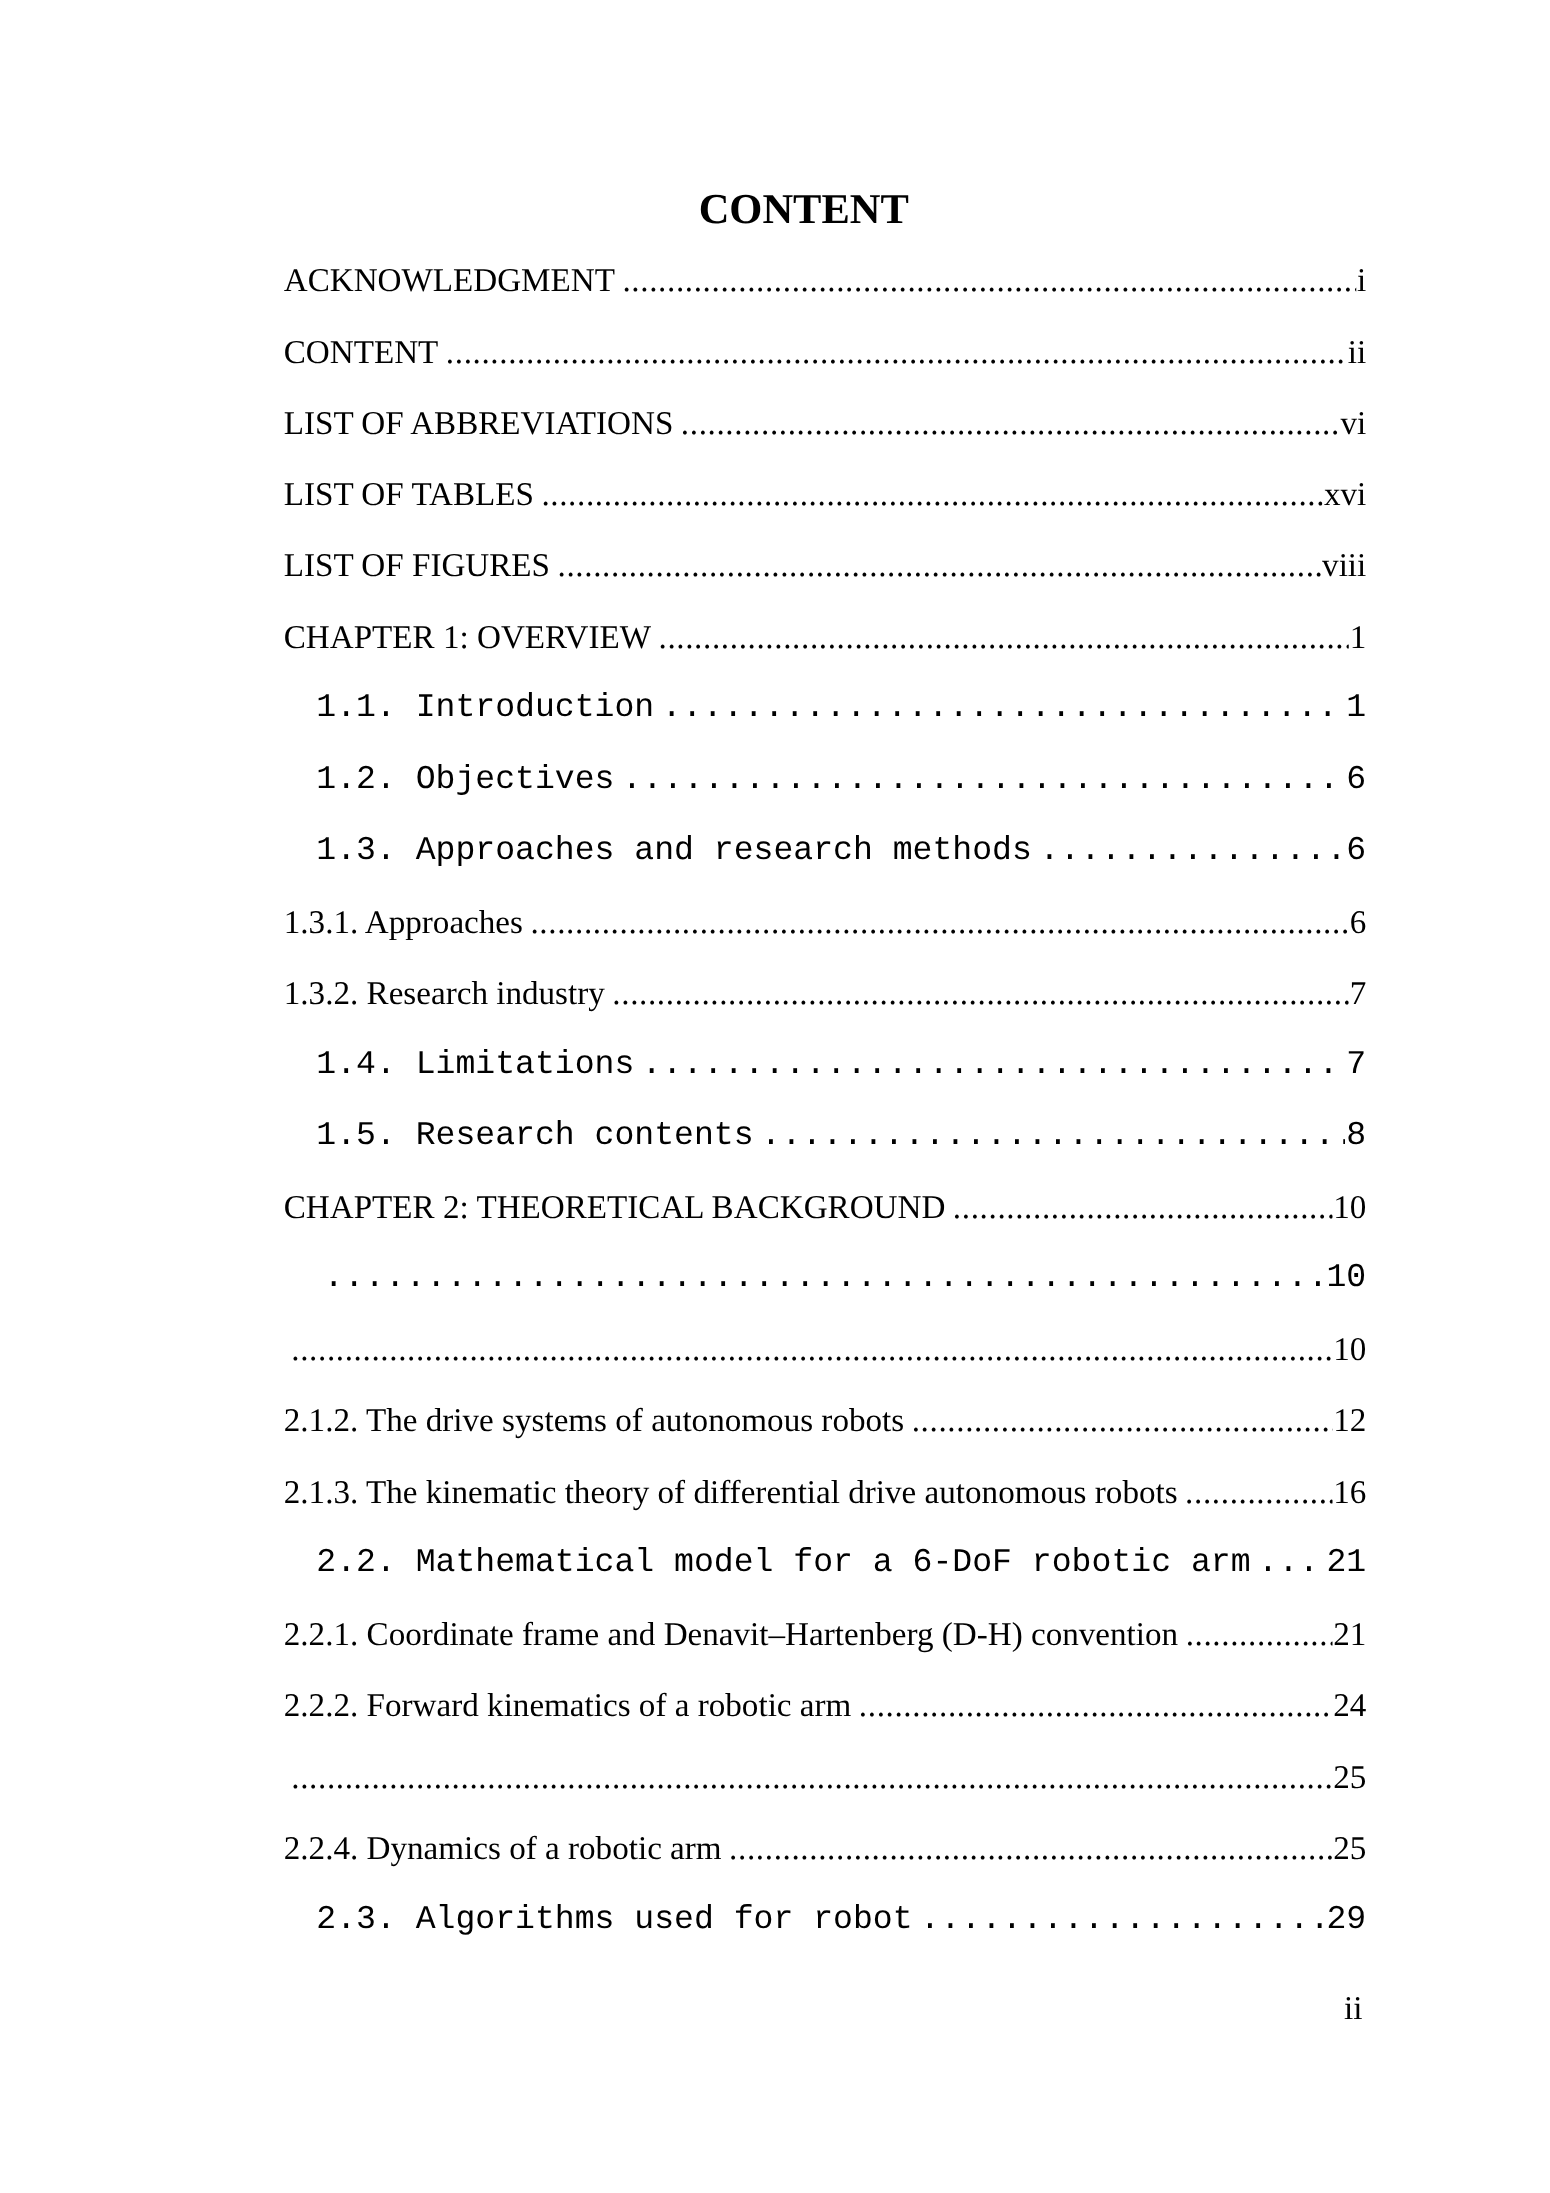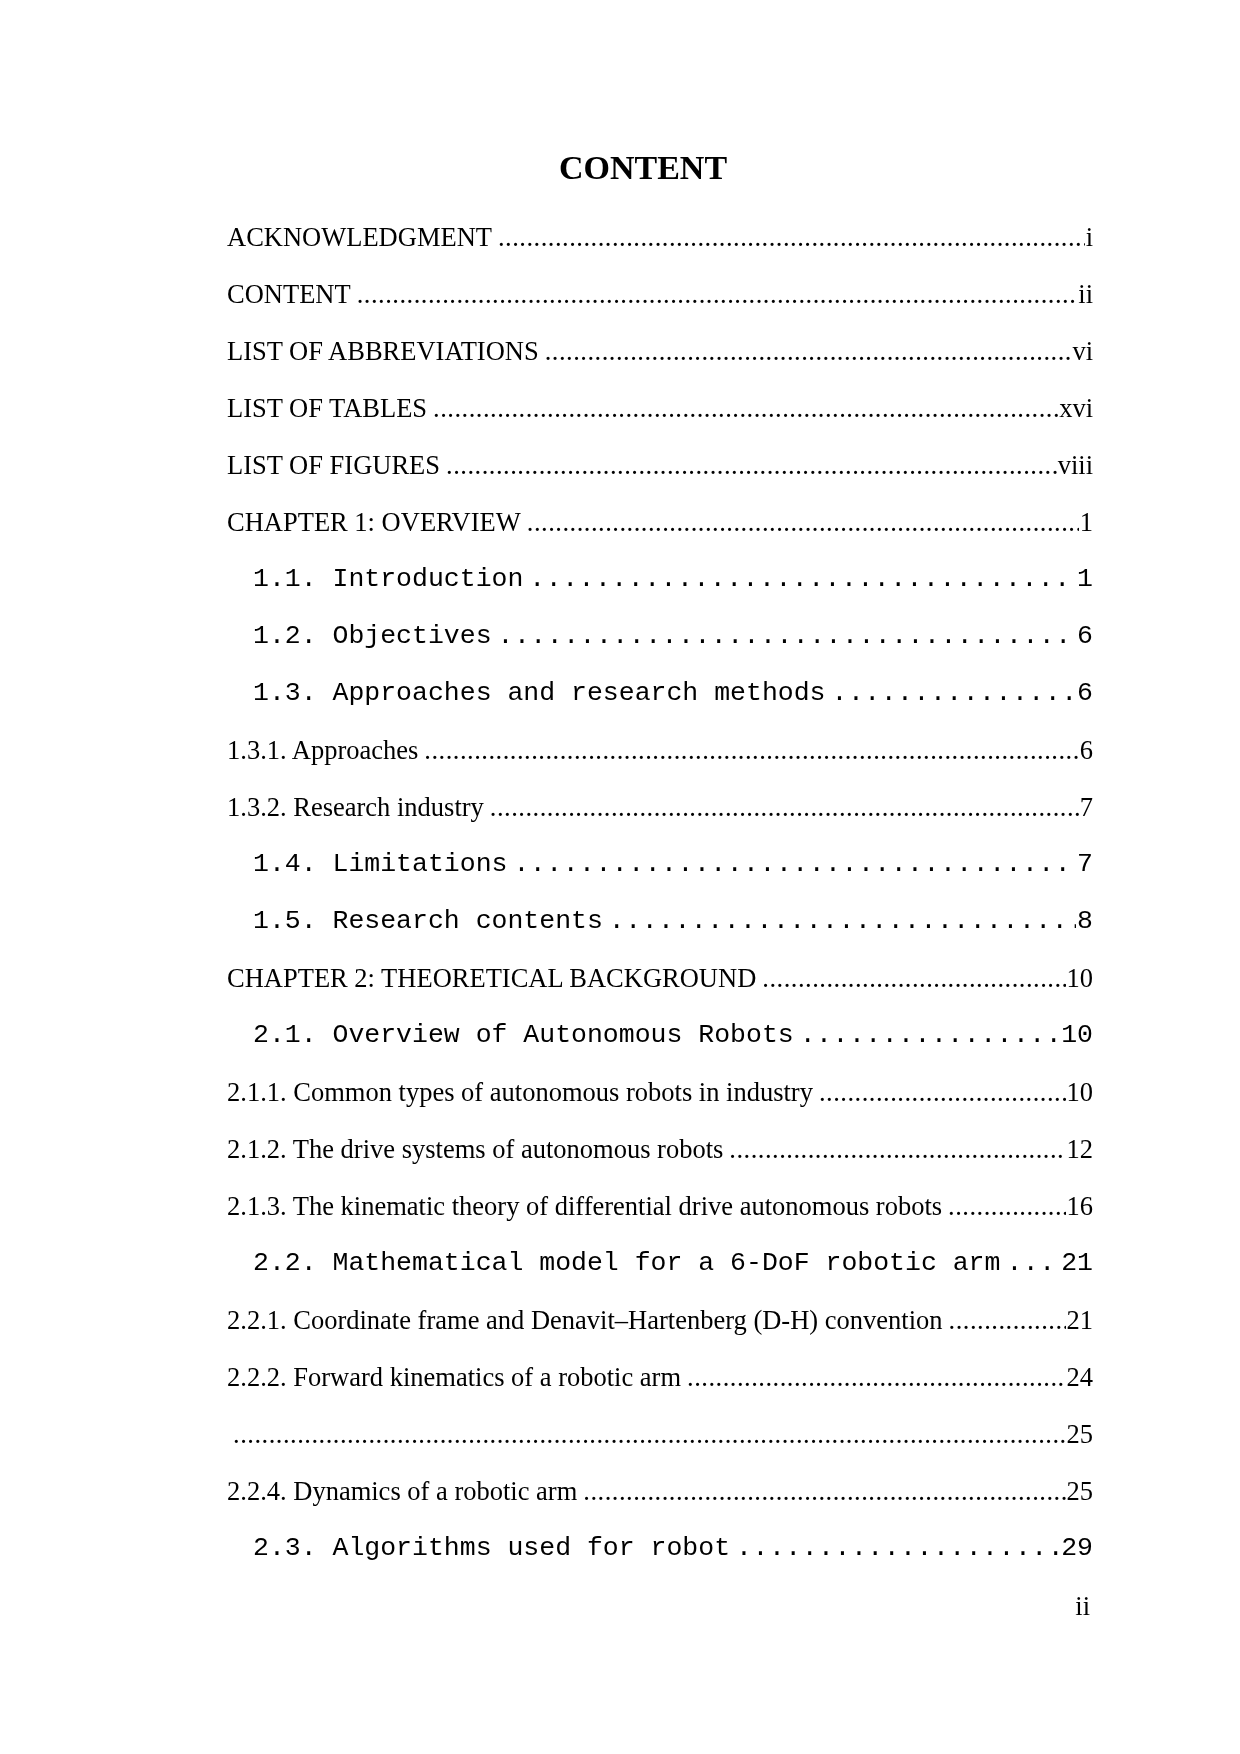--- a/index.html
+++ b/index.html
@@ -1,21 +1,21 @@
 <!DOCTYPE html>
 <html><head>
   <meta charset="utf-8">
   <style>
     html, body { margin: 0; padding: 0; background: #ffffff; }
     body { width: 1240px; height: 1754px; position: relative; overflow: hidden;
            font-family: "Liberation Serif", "DejaVu Serif", serif; color: #000; }
     .title { position: absolute; left: 0; width: 1286px; top: 148px; text-align: center;
              font-size: 34px; font-weight: bold; line-height: 40px; }
     .toc { position: absolute; left: 227px; top: 208px; width: 866px; }
-    .row { display: flex; align-items: center; height: 57px; font-size: 26.5px; line-height: 32px; white-space: nowrap; }
+    .row { display: flex; align-items: flex-start; height: 57px; font-size: 26.5px; line-height: 32px; white-space: nowrap; }
     .row.indent { padding-left: 26px; font-family: Liberation Mono, monospace; }
     .row .label { flex: 0 0 auto; }
     .row .leader { flex: 1 1 auto; overflow: hidden; margin: 0 1px 0 6px; letter-spacing: 0.5px; }
     .row .leader::before { content: "................................................................................................................................................................................................................"; }
     .row .page { flex: 0 0 auto; }
     .pagenum { position: absolute; right: 150px; top: 1590px; font-size: 26.5px; line-height: 32px; }
   </style>
 </head>
 <body>
 
@@ -86,26 +86,24 @@
       <span class="label">1.5. Research contents</span>
       <span class="leader"></span>
       <span class="page">8</span>
     </div>
   <div class="row">
       <span class="label">CHAPTER 2: THEORETICAL BACKGROUND</span>
       <span class="leader"></span>
       <span class="page">10</span>
     </div>
   <div class="row indent">
-      <span class="label">2.1. Overview of Autonomous Robots</span>
       <span class="leader"></span>
       <span class="page">10</span>
     </div>
   <div class="row">
-      <span class="label">2.1.1. Common types of autonomous robots in industry</span>
       <span class="leader"></span>
       <span class="page">10</span>
     </div>
   <div class="row">
       <span class="label">2.1.2. The drive systems of autonomous robots</span>
       <span class="leader"></span>
       <span class="page">12</span>
     </div>
   <div class="row">
       <span class="label">2.1.3. The kinematic theory of differential drive autonomous robots</span>

